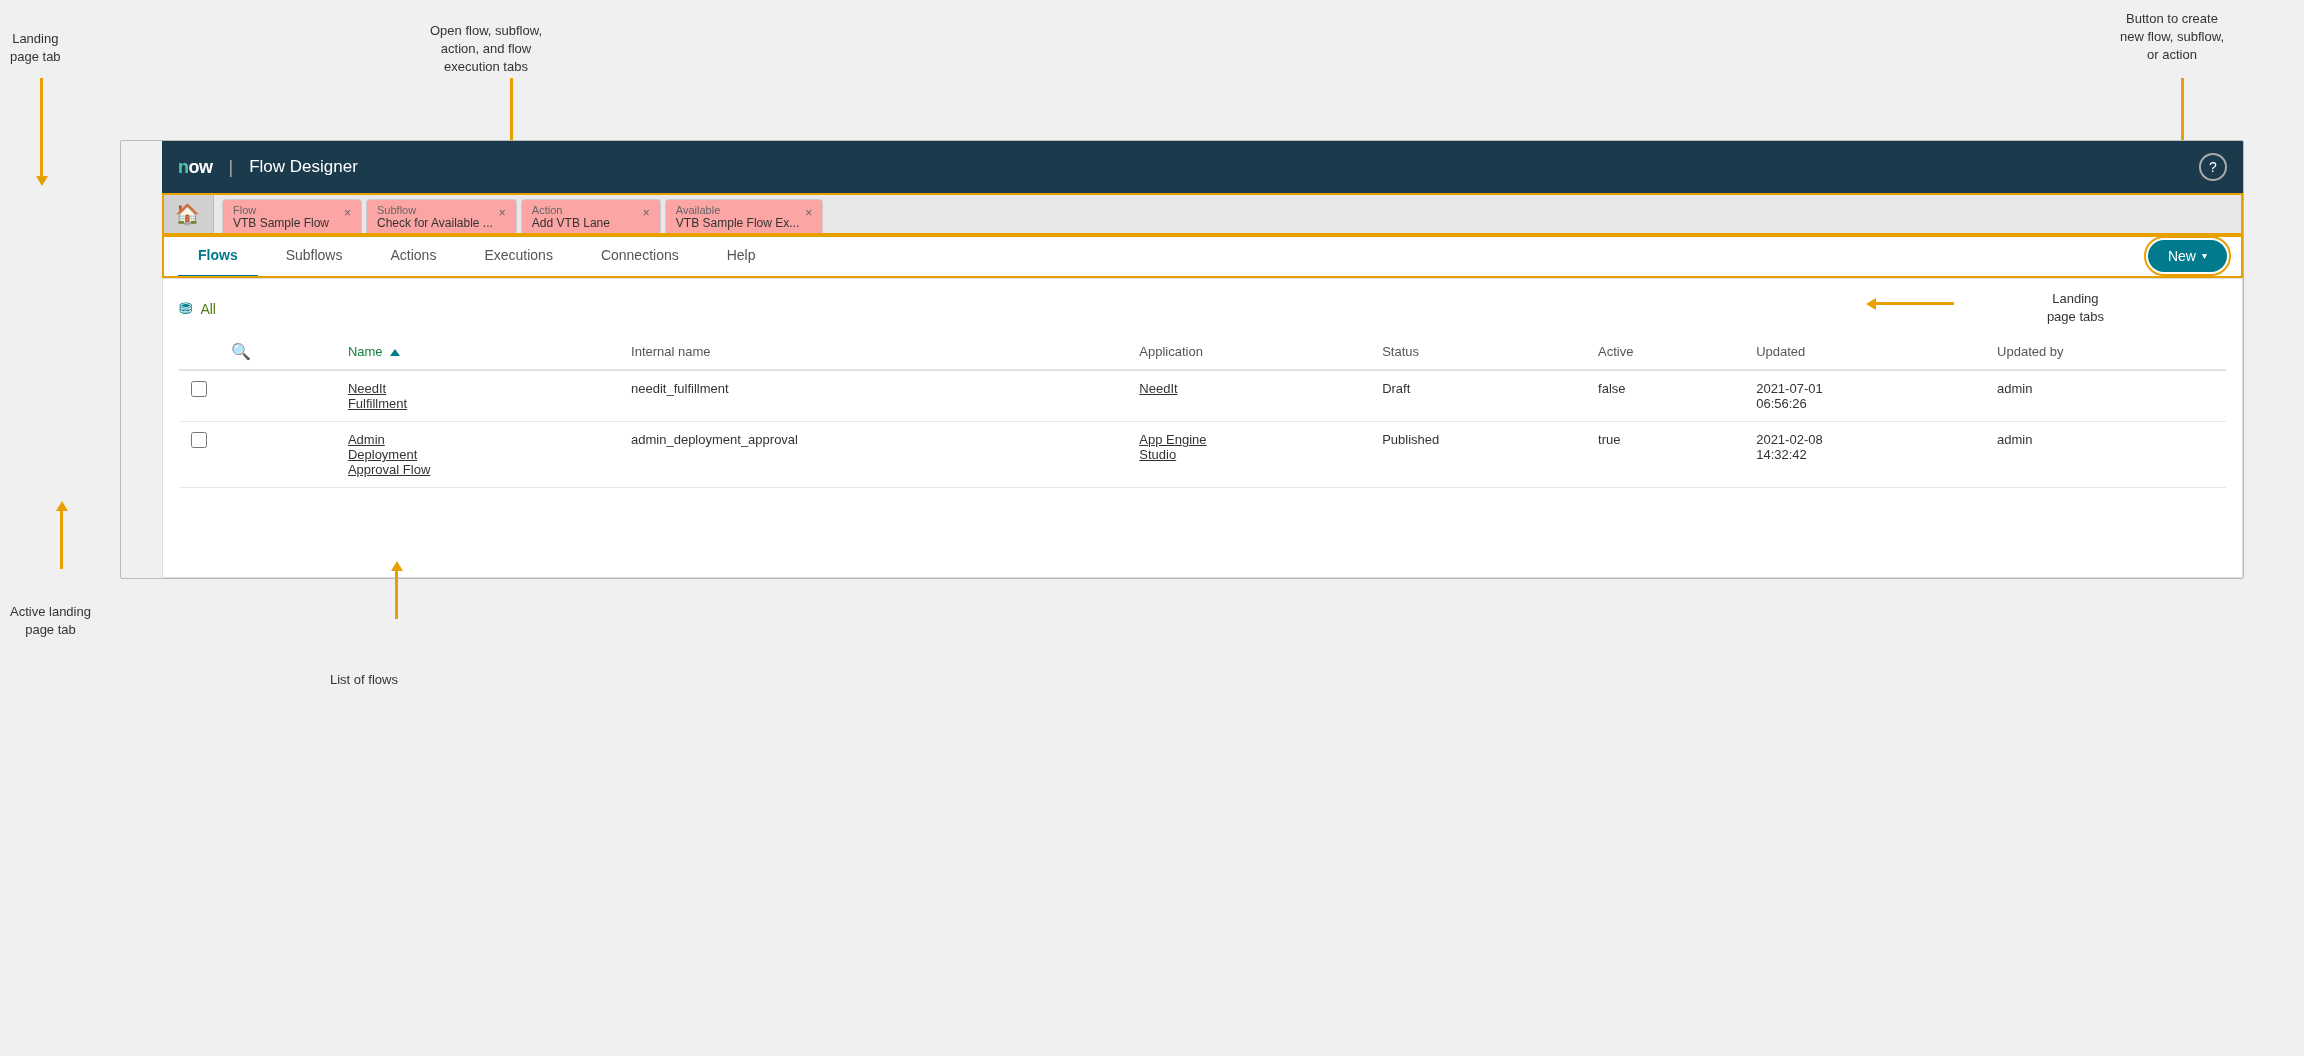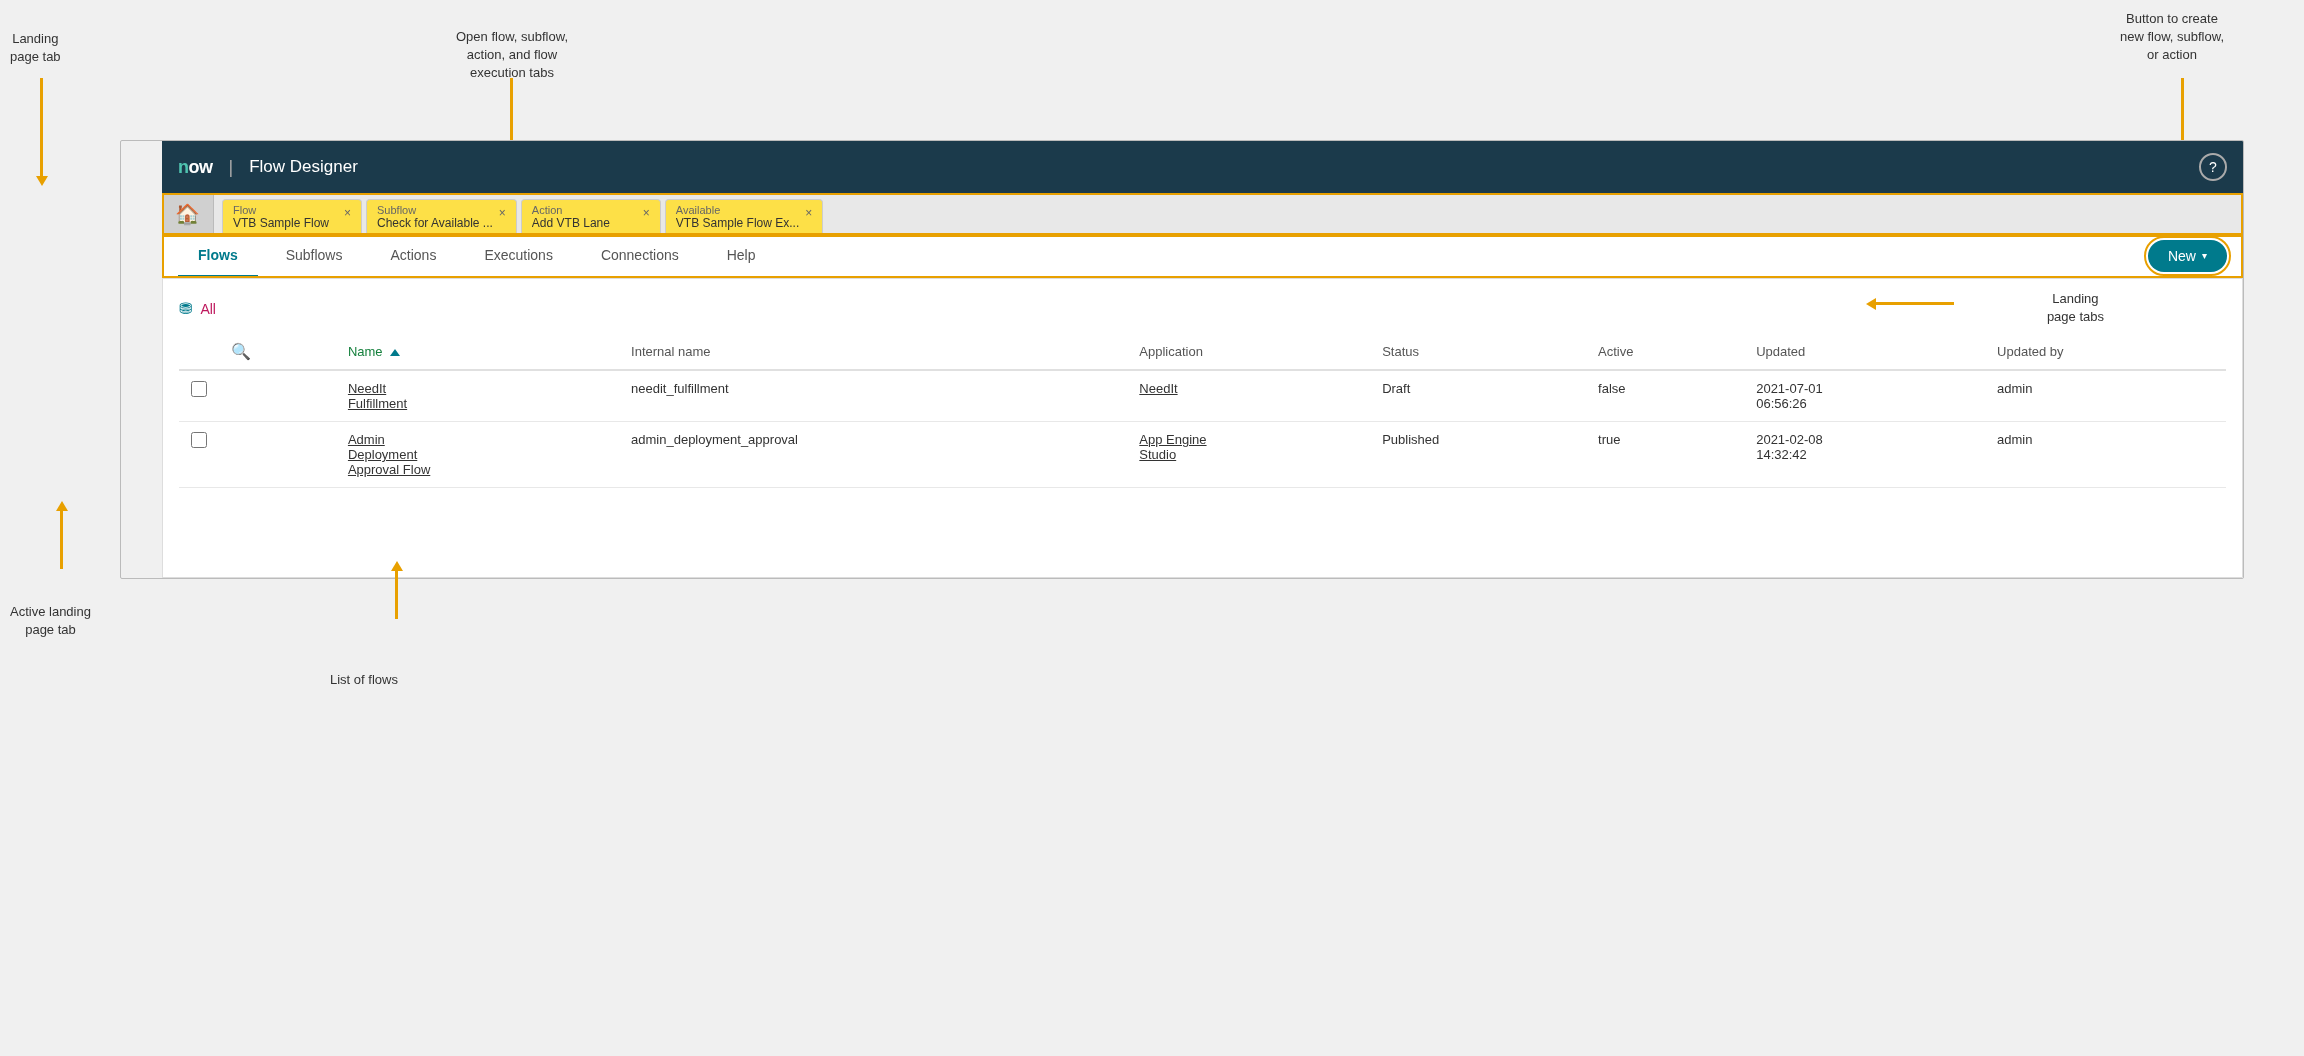--- a/index.html
+++ b/index.html
@@ -87,21 +87,21 @@
 
     .open-tabs {
       display: flex;
       align-items: stretch;
       flex: 1;
       padding: 6px 8px 0 8px;
       gap: 4px;
     }
 
     .open-tab {
-      background: #fde047;
+      background: #fca5a5;
       border: 1px solid #ccc;
       border-bottom: none;
       border-radius: 4px 4px 0 0;
       padding: 4px 10px 4px 10px;
       min-width: 140px;
       max-width: 200px;
       display: flex;
       align-items: flex-start;
       justify-content: space-between;
       cursor: pointer;
@@ -186,21 +186,21 @@
       margin-bottom: 12px;
       padding: 4px 0;
     }
 
     .filter-icon {
       color: #007a8c;
       font-size: 16px;
     }
 
     .filter-label {
-      color: #be185d;
+      color: #4d7c0f;
       font-size: 14px;
     }
 
     
     .data-table {
       width: 100%;
       border-collapse: collapse;
     }
 
     .data-table thead th {
@@ -328,21 +328,21 @@
 
 <div class="outer-wrapper">
 
   <div class="ann" style="left:10px; top:30px;">
     <span style="white-space:pre-line;">Landing
 page tab</span>
   </div>
 
   <div class="ann-arrow vertical arrowhead-down" style="left:40px; top:78px; height:100px;"></div>
 
-  <div class="ann" style="left:430px; top:28px;margin-left:26px;">
+  <div class="ann" style="left:430px; top:22px;">
     <span style="white-space:pre-line;">Open flow, subflow,
 action, and flow
 execution tabs</span>
   </div>
 
   <div class="ann-arrow vertical arrowhead-down" style="left:510px; top:78px; height:80px;"></div>
 
   <div class="ann" style="right:80px; top:10px;">
     <span style="white-space:pre-line;">Button to create
 new flow, subflow,

